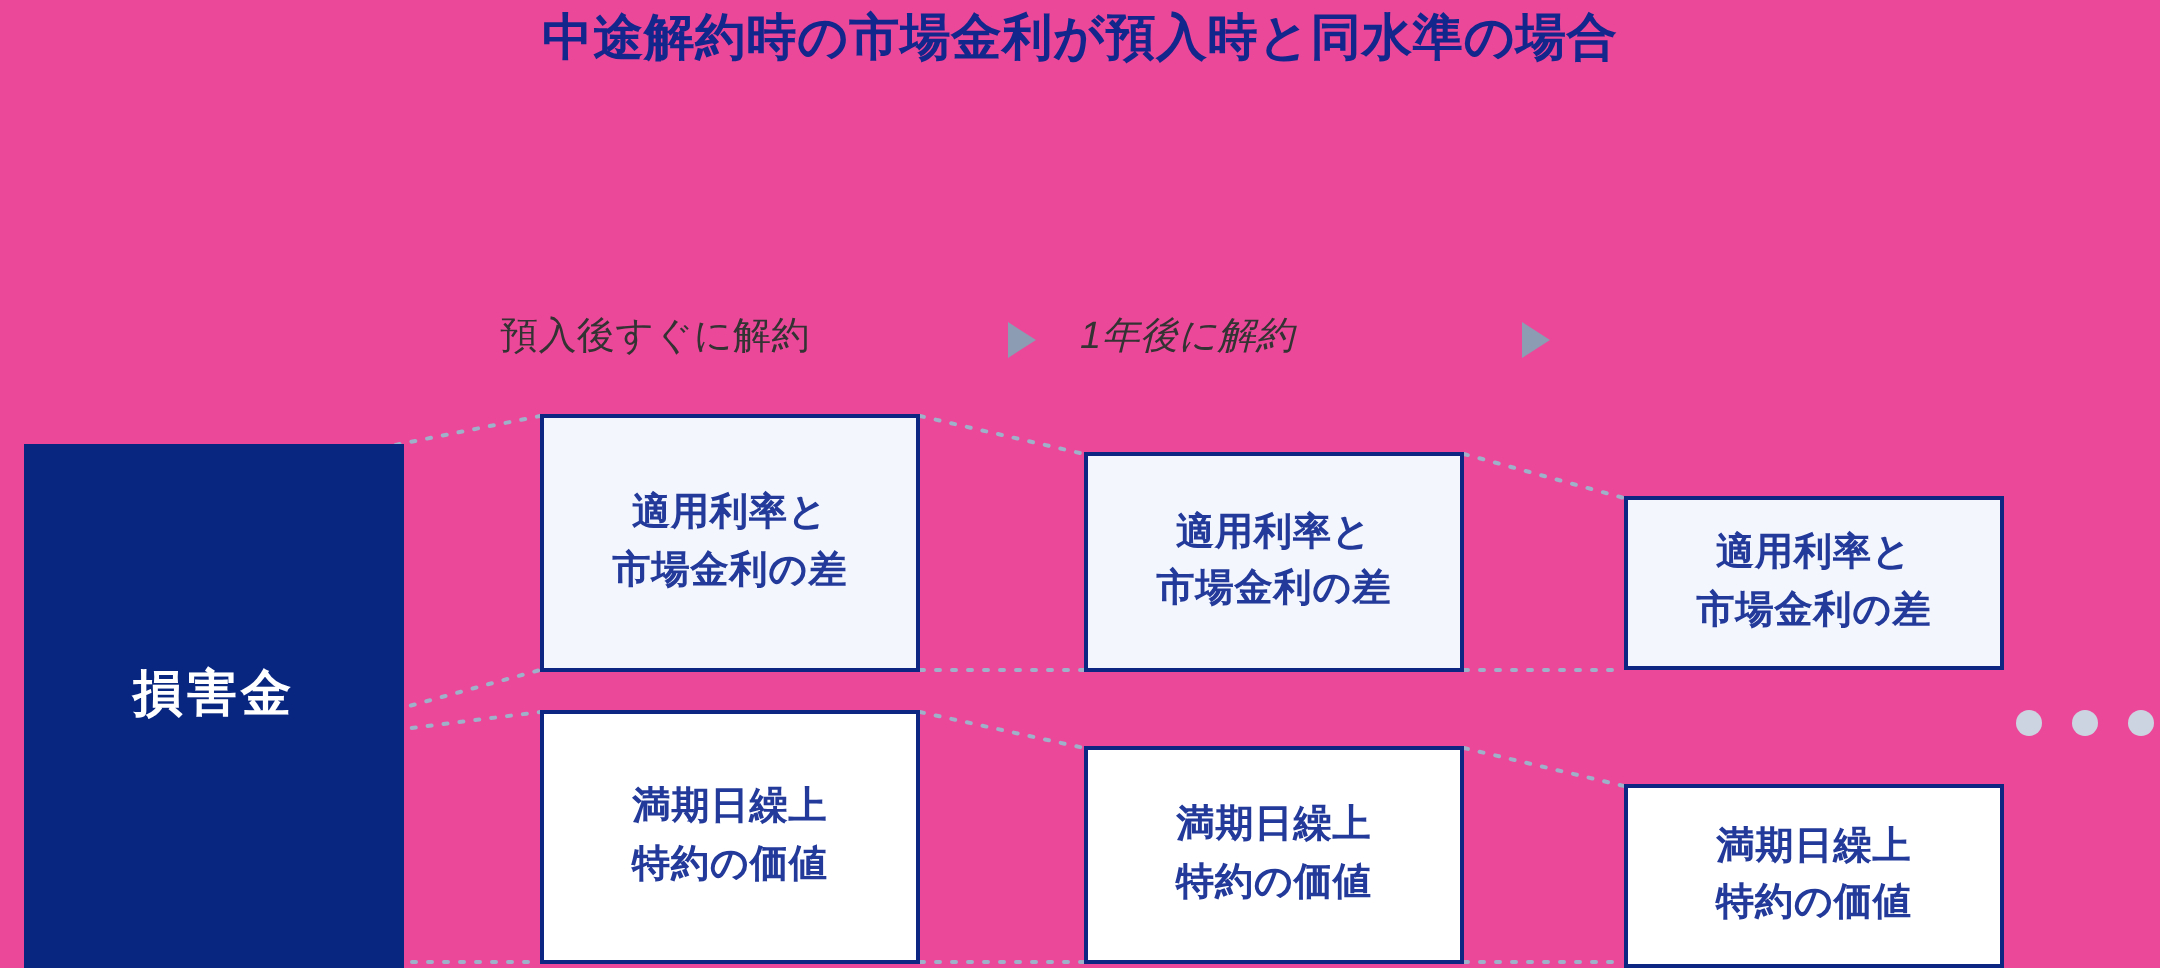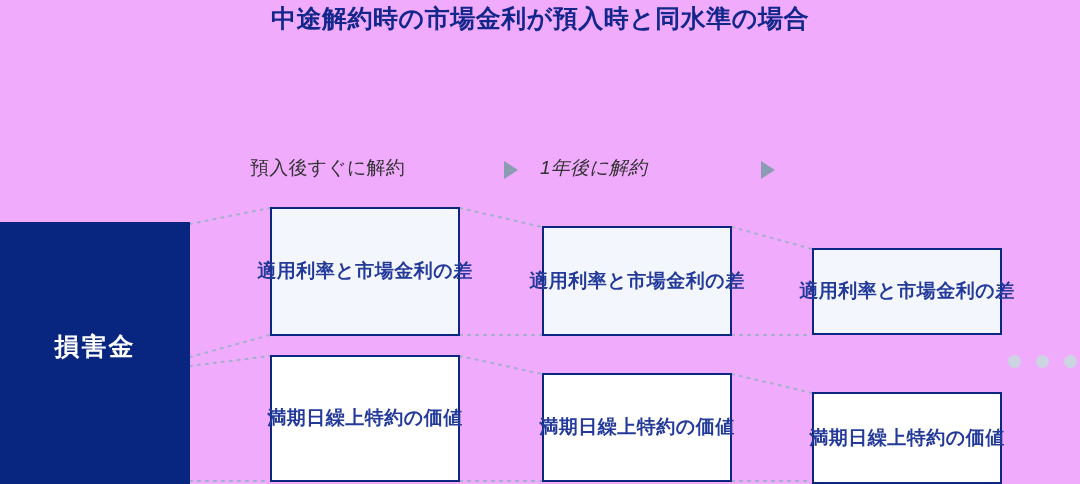--- a/index.html
+++ b/index.html
@@ -11,21 +11,21 @@
   body {
     font-family: "Liberation Sans", "DejaVu Sans", sans-serif;
     -webkit-font-smoothing: antialiased;
   }
 
   #stage {
     position: relative;
     width: 1080px;
     height: 484px;
     overflow: hidden;
-    background: #f0abfc;
+    background: #ec4899;
   }
 
   
   #title {
     position: absolute;
     left: 0;
     top: 2px;
     width: 1080px;
     text-align: center;
     font-size: 25px;
@@ -66,21 +66,21 @@
     border-top: 9px solid transparent;
     border-bottom: 9px solid transparent;
     border-left: 14px solid #8b9cb3;
   }
   .arrow-0 { left: 504px; }
   .arrow-1 { left: 761px; }
 
   
   #left-panel {
     position: absolute;
-    left: 0;
+    left: 12px;
     top: 222px;
     width: 190px;
     height: 262px;
     background: #08257f;
     display: flex;
     align-items: center;
     justify-content: center;
   }
   #left-panel-label {
     color: #ffffff;
@@ -89,21 +89,21 @@
     letter-spacing: 2px;
     margin-top: -14px;
   }
 
   
   .box {
     position: absolute;
     border: 2px solid #0d2682;
     box-sizing: border-box;
     display: flex;
-    flex-direction: row;
+    flex-direction: column;
     align-items: center;
     justify-content: center;
     color: #233a9b;
     font-size: 19px;
     font-weight: bold;
     line-height: 1.48;
     letter-spacing: 0.5px;
     white-space: nowrap;
   }
   .box.tint  { background: #f3f6fd; }

